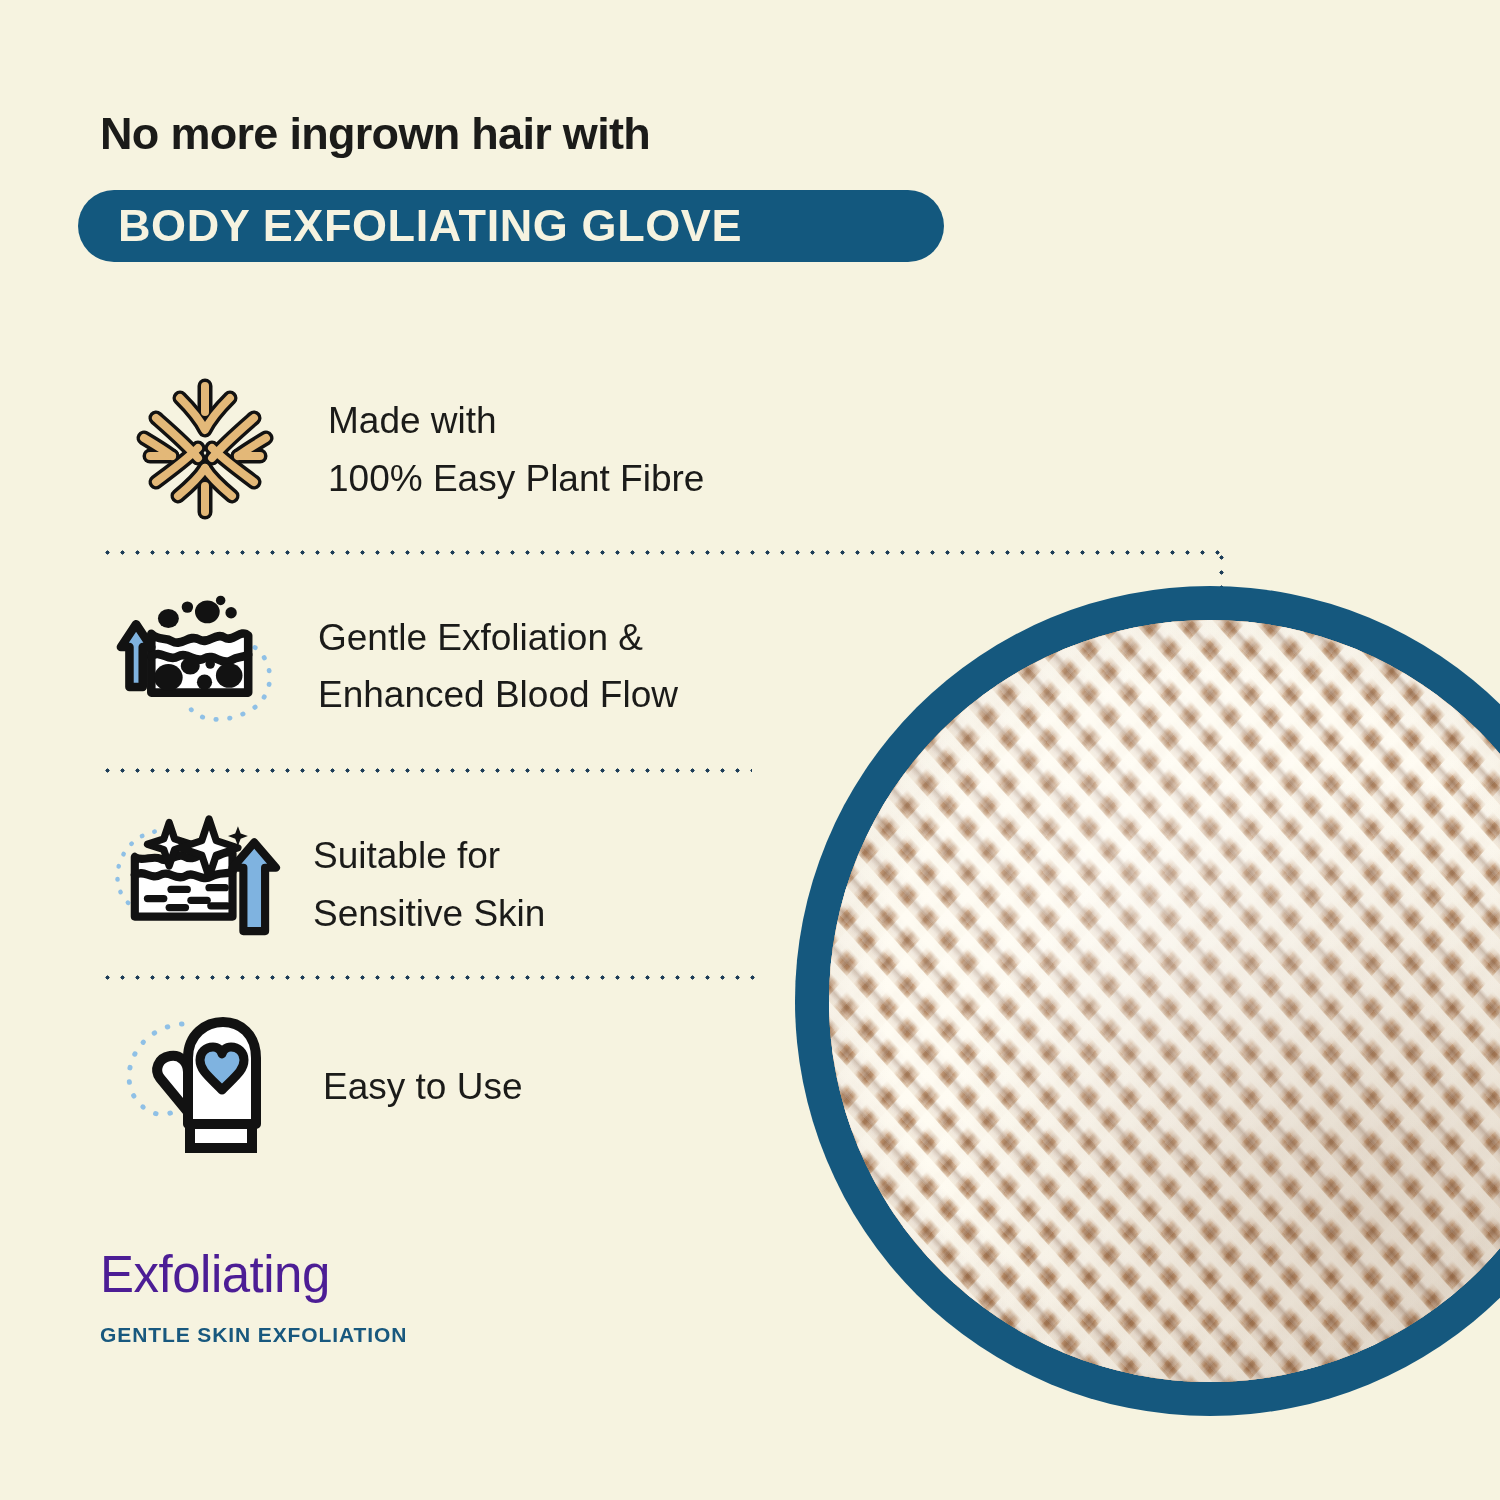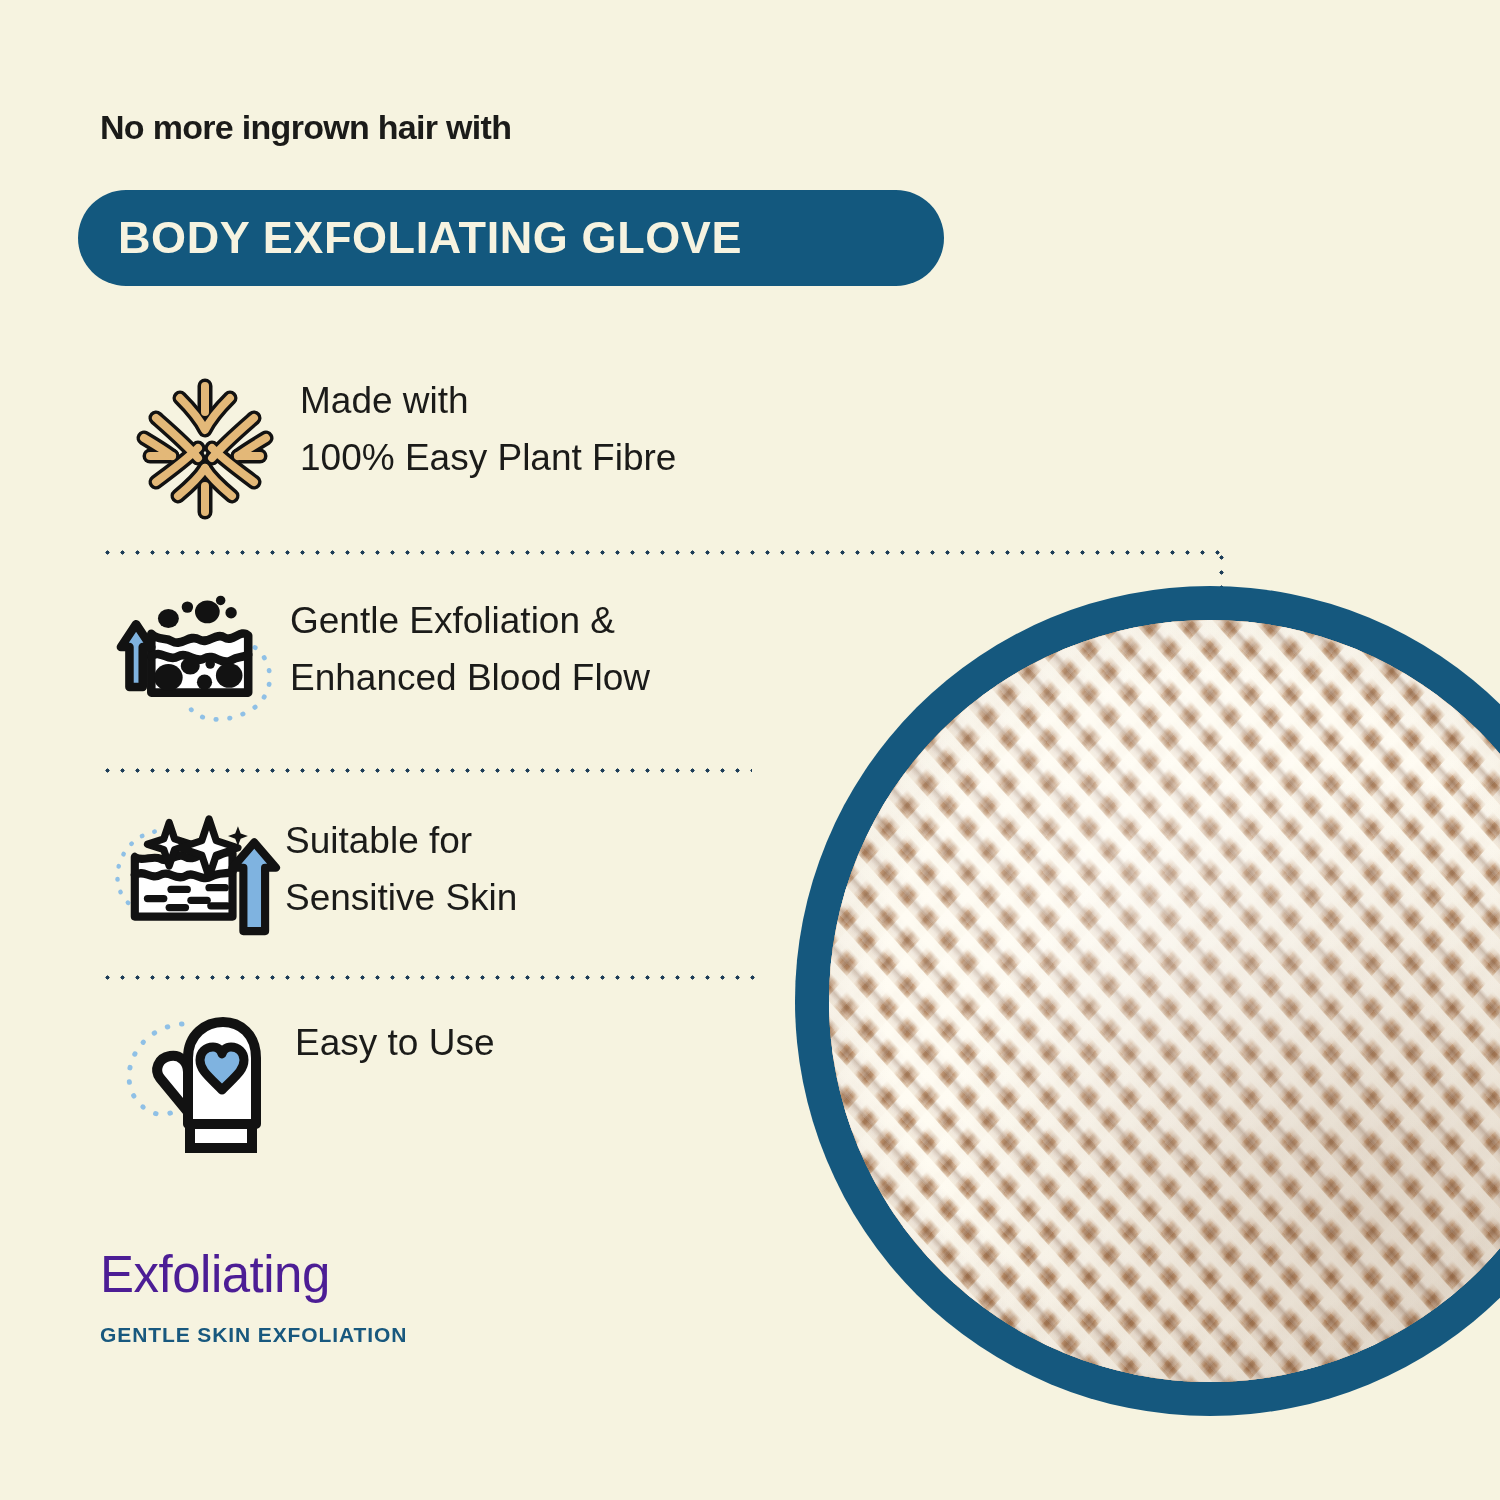--- a/index.html
+++ b/index.html
@@ -19,53 +19,54 @@
     height: 1500px;
     background: #F6F3E0;
     overflow: hidden;
   }
 
   
   .headline {
     position: absolute;
     left: 100px;
     top: 108px;
-    font-size: 34px;
+    font-size: 45px;
     font-weight: bold;
     color: #1B1B19;
     letter-spacing: -0.7px;
     white-space: nowrap;
   }
 
   
   .pill {
     position: absolute;
     left: 78px;
     top: 190px;
     width: 866px;
-    height: 96px;
+    height: 72px;
     background: #13587E;
     border-radius: 48px;
     display: flex;
     align-items: center;
   }
   .pill-label {
     color: #F6F3E0;
     font-size: 45px;
     font-weight: bold;
     letter-spacing: 0.6px;
     padding-left: 40px;
     white-space: nowrap;
   }
 
   
   .feature {
     position: absolute;
     display: flex;
-    align-items: flex-start;
+    align-items: center;
+    gap: 28px;
   }
   .feature-icon {
     width: 190px;
     flex: 0 0 190px;
     display: flex;
     align-items: center;
     justify-content: center;
   }
   .feature-text {
     font-size: 37px;

